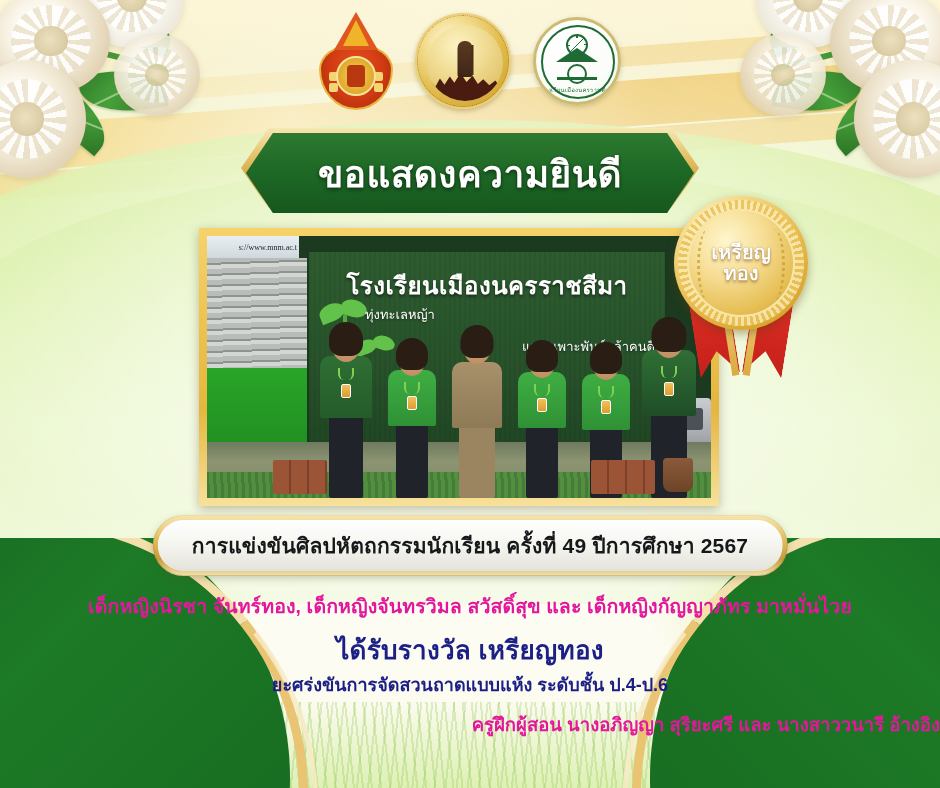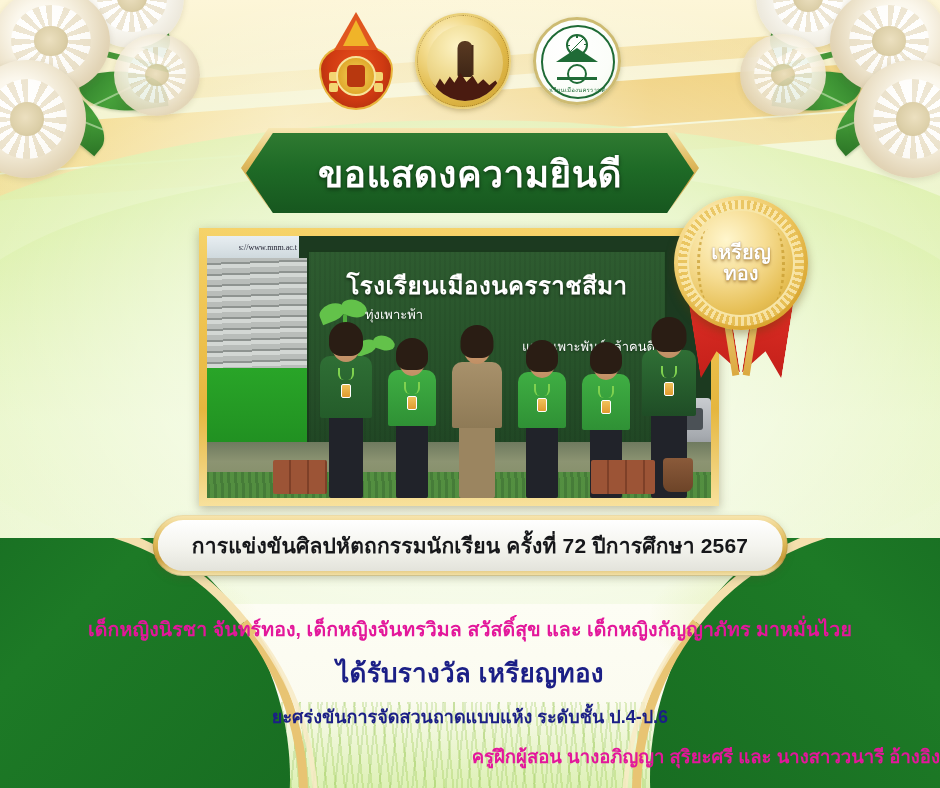--- a/index.html
+++ b/index.html
@@ -469,31 +469,31 @@
     background:linear-gradient(180deg,#f8e6b0 0%,#dfb958 45%,#c89c3b 72%,#f4e3aa 100%);
     z-index:-1;
   }
   .caption-text {
     font-size:21px; font-weight:bold; color:#16171a; white-space:nowrap;
     letter-spacing:.2px;
   }
 
   
   .lines {
-    position:absolute; left:0; right:0; top:614px; z-index:8;
+    position:absolute; left:0; right:0; top:591px; z-index:8;
     text-align:center;
   }
   .line { white-space:nowrap; }
   .line-names {
     font-size:19.5px; font-weight:bold; color:#e3179b;
     margin-bottom:7px; letter-spacing:.1px;
   }
   .line-award {
     font-size:26px; font-weight:bold; color:#1b1f86;
-    margin-bottom:9px; letter-spacing:.3px;
+    letter-spacing:.3px;
   }
   .line-event {
     font-size:18px; font-weight:bold; color:#1b1f86;
     margin-bottom:11px;
   }
   .line-teachers {
     font-size:18.5px; font-weight:bold; color:#e3179b;text-align:right;
   }
 </style>
 </head>
@@ -602,21 +602,21 @@
       <div class="ph-sprout">
         <div class="lf a"></div>
         <div class="lf b"></div>
         <div class="st"></div>
       </div>
       <div class="ph-sprout2">
         <div class="lf a"></div>
         <div class="lf b"></div>
       </div>
       <div class="ph-bd-title">โรงเรียนเมืองนครราชสีมา</div>
-      <div class="ph-bd-sub1">ทุ่งเพาะพ้า</div>
+      <div class="ph-bd-sub1">ทุ่งทะเลหญ้า</div>
       <div class="ph-bd-sub2">แหล่งเพาะพันธุ์กล้าคนดี</div>
     </div>
 
     <div class="ph-ground">
       <div class="ph-grassstrip"></div>
     </div>
 
     <div class="person" style="left:108px;width:62px;height:166px;">
       <div class="p-legs" style="width:34px;height:84px;bottom:0;"></div>
       <div class="p-body" style="width:52px;height:62px;bottom:80px;background:linear-gradient(180deg,#2f6f35,#245c2a);"></div>
@@ -690,21 +690,21 @@
       <div class="laurel r"></div>
       <div class="award-line">เหรียญ</div>
       <div class="award-line">ทอง</div>
     </div>
   </div>
 </div>
 
 <div class="caption-wrap">
   <div class="caption">
     <div class="caption-ring"></div>
-    <span class="caption-text">การแข่งขันศิลปหัตถกรรมนักเรียน ครั้งที่ 72 ปีการศึกษา 2567</span>
+    <span class="caption-text">การแข่งขันศิลปหัตถกรรมนักเรียน ครั้งที่ 49 ปีการศึกษา 2567</span>
   </div>
 </div>
 
 <div class="lines">
   <div class="line line-names">เด็กหญิงนิรชา จันทร์ทอง, เด็กหญิงจันทรวิมล สวัสดิ์สุข และ เด็กหญิงกัญญาภัทร มาหมั่นไวย</div>
   <div class="line line-award">ได้รับรางวัล  เหรียญทอง</div>
   <div class="line line-event">ยะศร่งขันการจัดสวนถาดแบบแห้ง ระดับชั้น ป.4-ป.6</div>
   <div class="line line-teachers">ครูฝึกผู้สอน นางอภิญญา สุริยะศรี และ นางสาววนารี อ้างอิง</div>
 </div>
 

